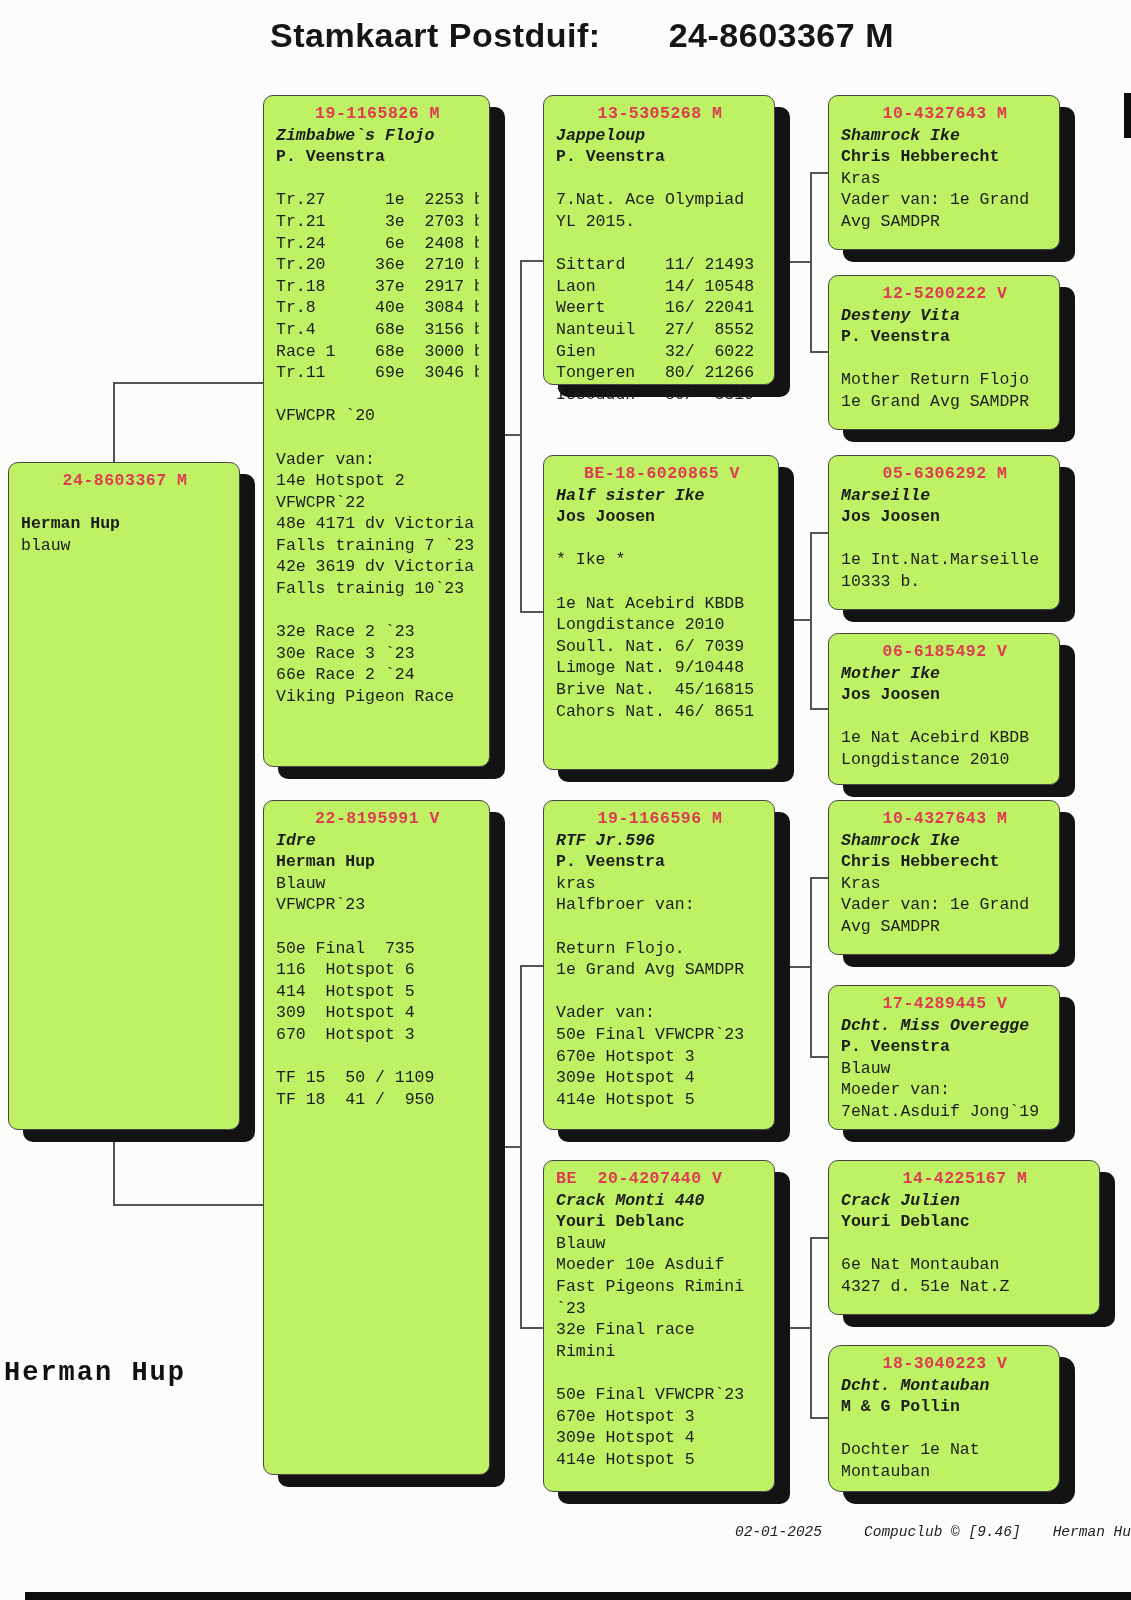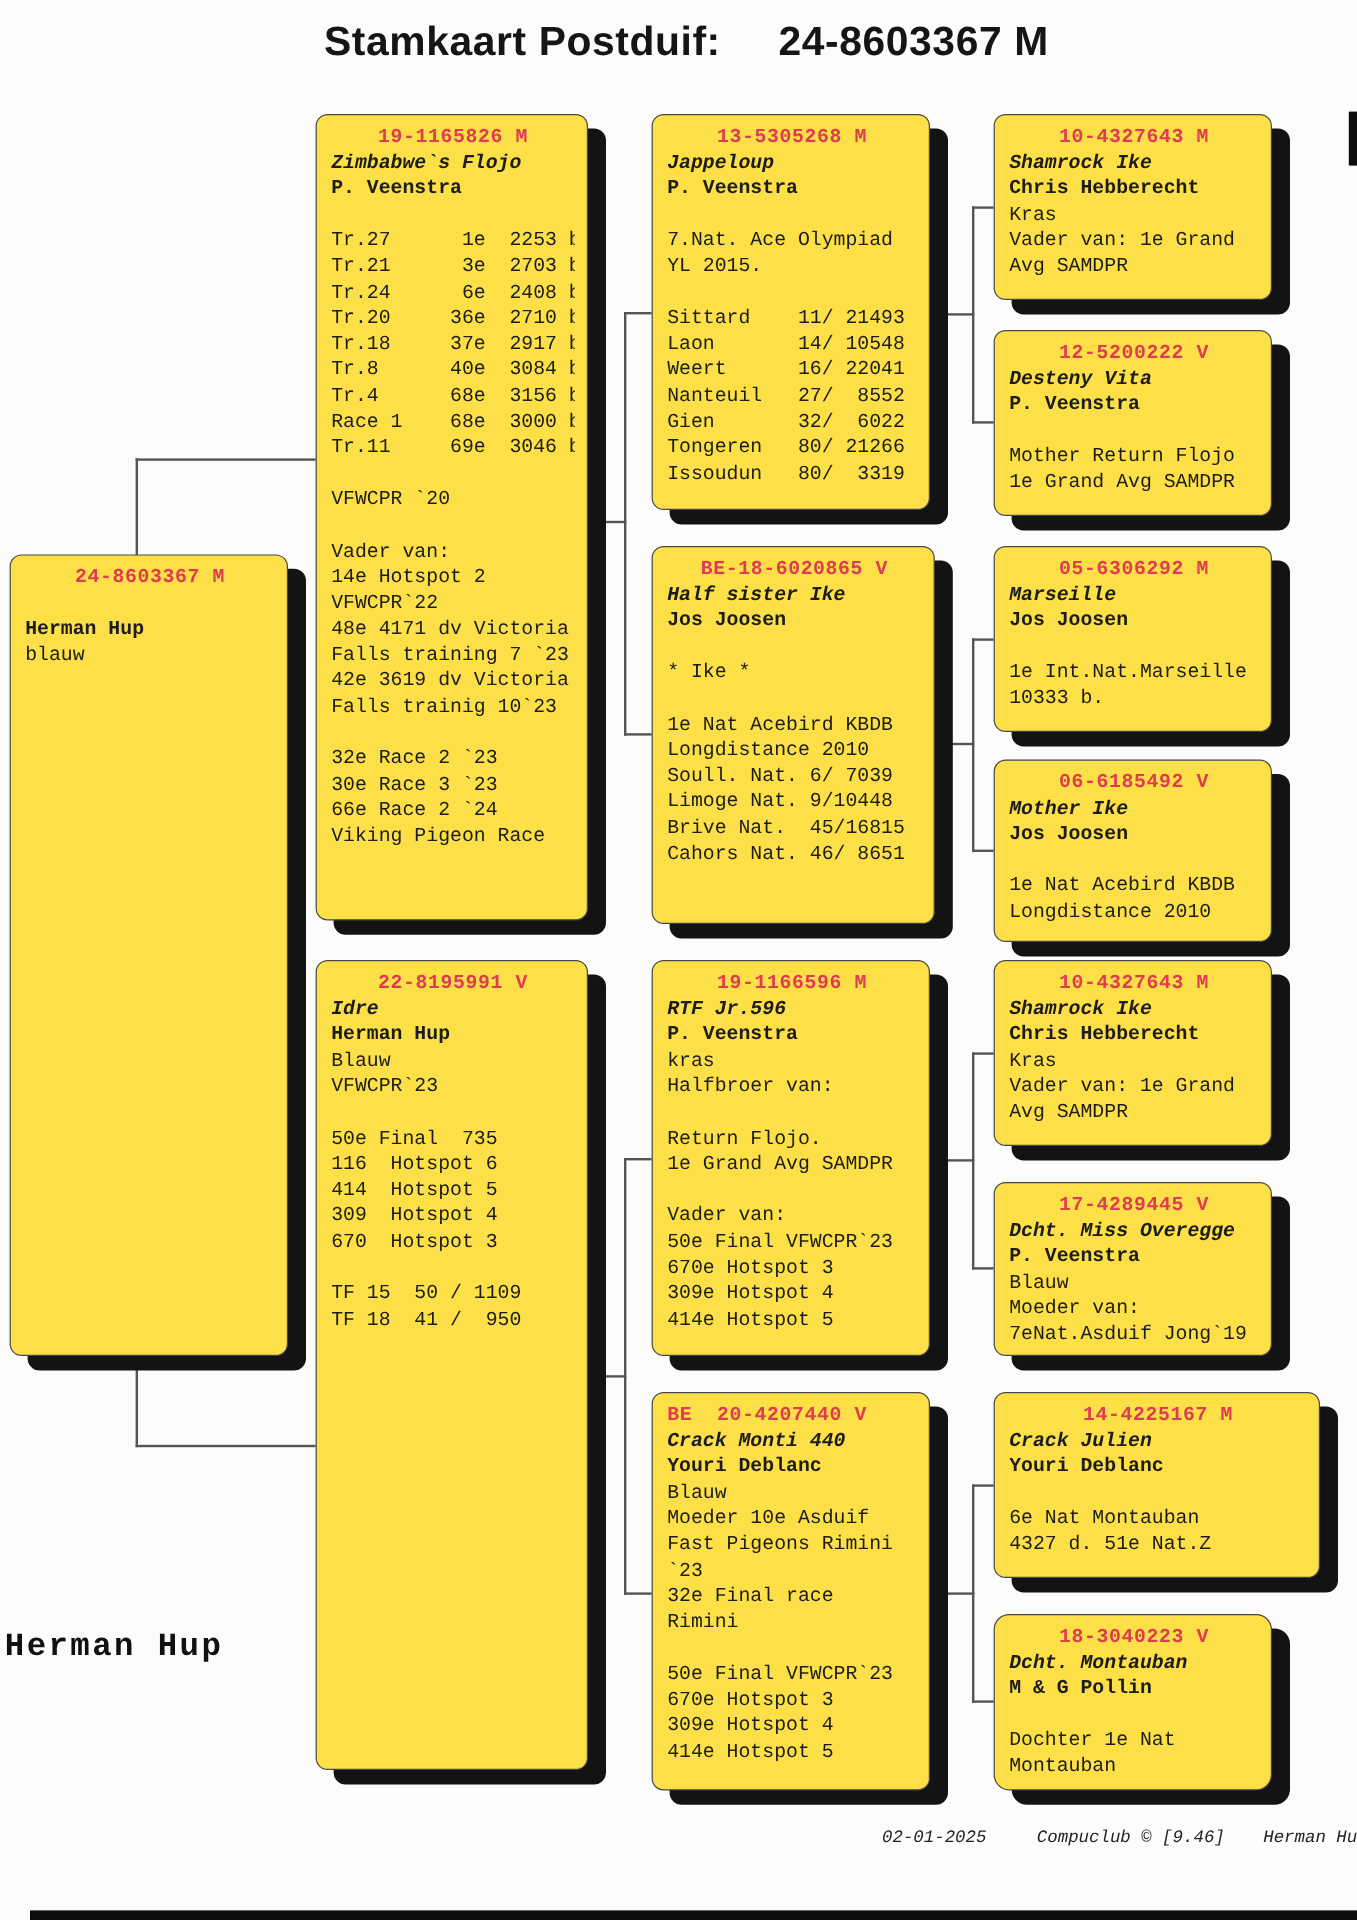--- a/index.html
+++ b/index.html
@@ -6,28 +6,28 @@
   .sheet{
     position:relative;
     width:1131px;height:1600px;
     background:#fcfcfa;
     overflow:hidden;
     font-family:"Liberation Mono","DejaVu Sans Mono",monospace;
     color:#1c1c1c;
   }
   .title-row{
     position:absolute;left:270px;top:16px;
-    display:flex;gap:48px;align-items:baseline;
+    display:flex;gap:68px;align-items:baseline;
     font-family:"Liberation Sans","DejaVu Sans",sans-serif;
     font-size:34px;font-weight:600;color:#151515;
     letter-spacing:0.5px;
   }
   .pbox{
     position:absolute;
-    background:#fde047;
+    background:#bef264;
     border:1.5px solid #474747;
     border-radius:10px;
     box-shadow:15px 12px 0 #131313;
     padding:7px 10px 8px 12px;
     font-size:16.5px;line-height:21.6px;
     box-sizing:border-box;
   }
   .ring{
     position:relative;
     text-align:center;
@@ -157,21 +157,21 @@
         <div class="bline">116  Hotspot 6</div>
         <div class="bline">414  Hotspot 5</div>
         <div class="bline">309  Hotspot 4</div>
         <div class="bline">670  Hotspot 3</div>
         <div class="bline"></div>
         <div class="bline">TF 15  50 / 1109</div>
         <div class="bline">TF 18  41 /  950</div>
       </div>
   </div>
 
-  <div class="pbox" style="left:543px;top:95px;width:232px;height:330px;font-family:Liberation Mono, monospace;">
+  <div class="pbox" style="left:543px;top:95px;width:232px;height:290px;font-family:Liberation Mono, monospace;">
     <div class="ring">13-5305268 M</div>
     <div class="pname">Jappeloup</div>
     <div class="owner">P. Veenstra</div>
     <div class="blines">
         <div class="bline"></div>
         <div class="bline">7.Nat. Ace Olympiad</div>
         <div class="bline">YL 2015.</div>
         <div class="bline"></div>
         <div class="bline">Sittard    11/ 21493</div>
         <div class="bline">Laon       14/ 10548</div>

